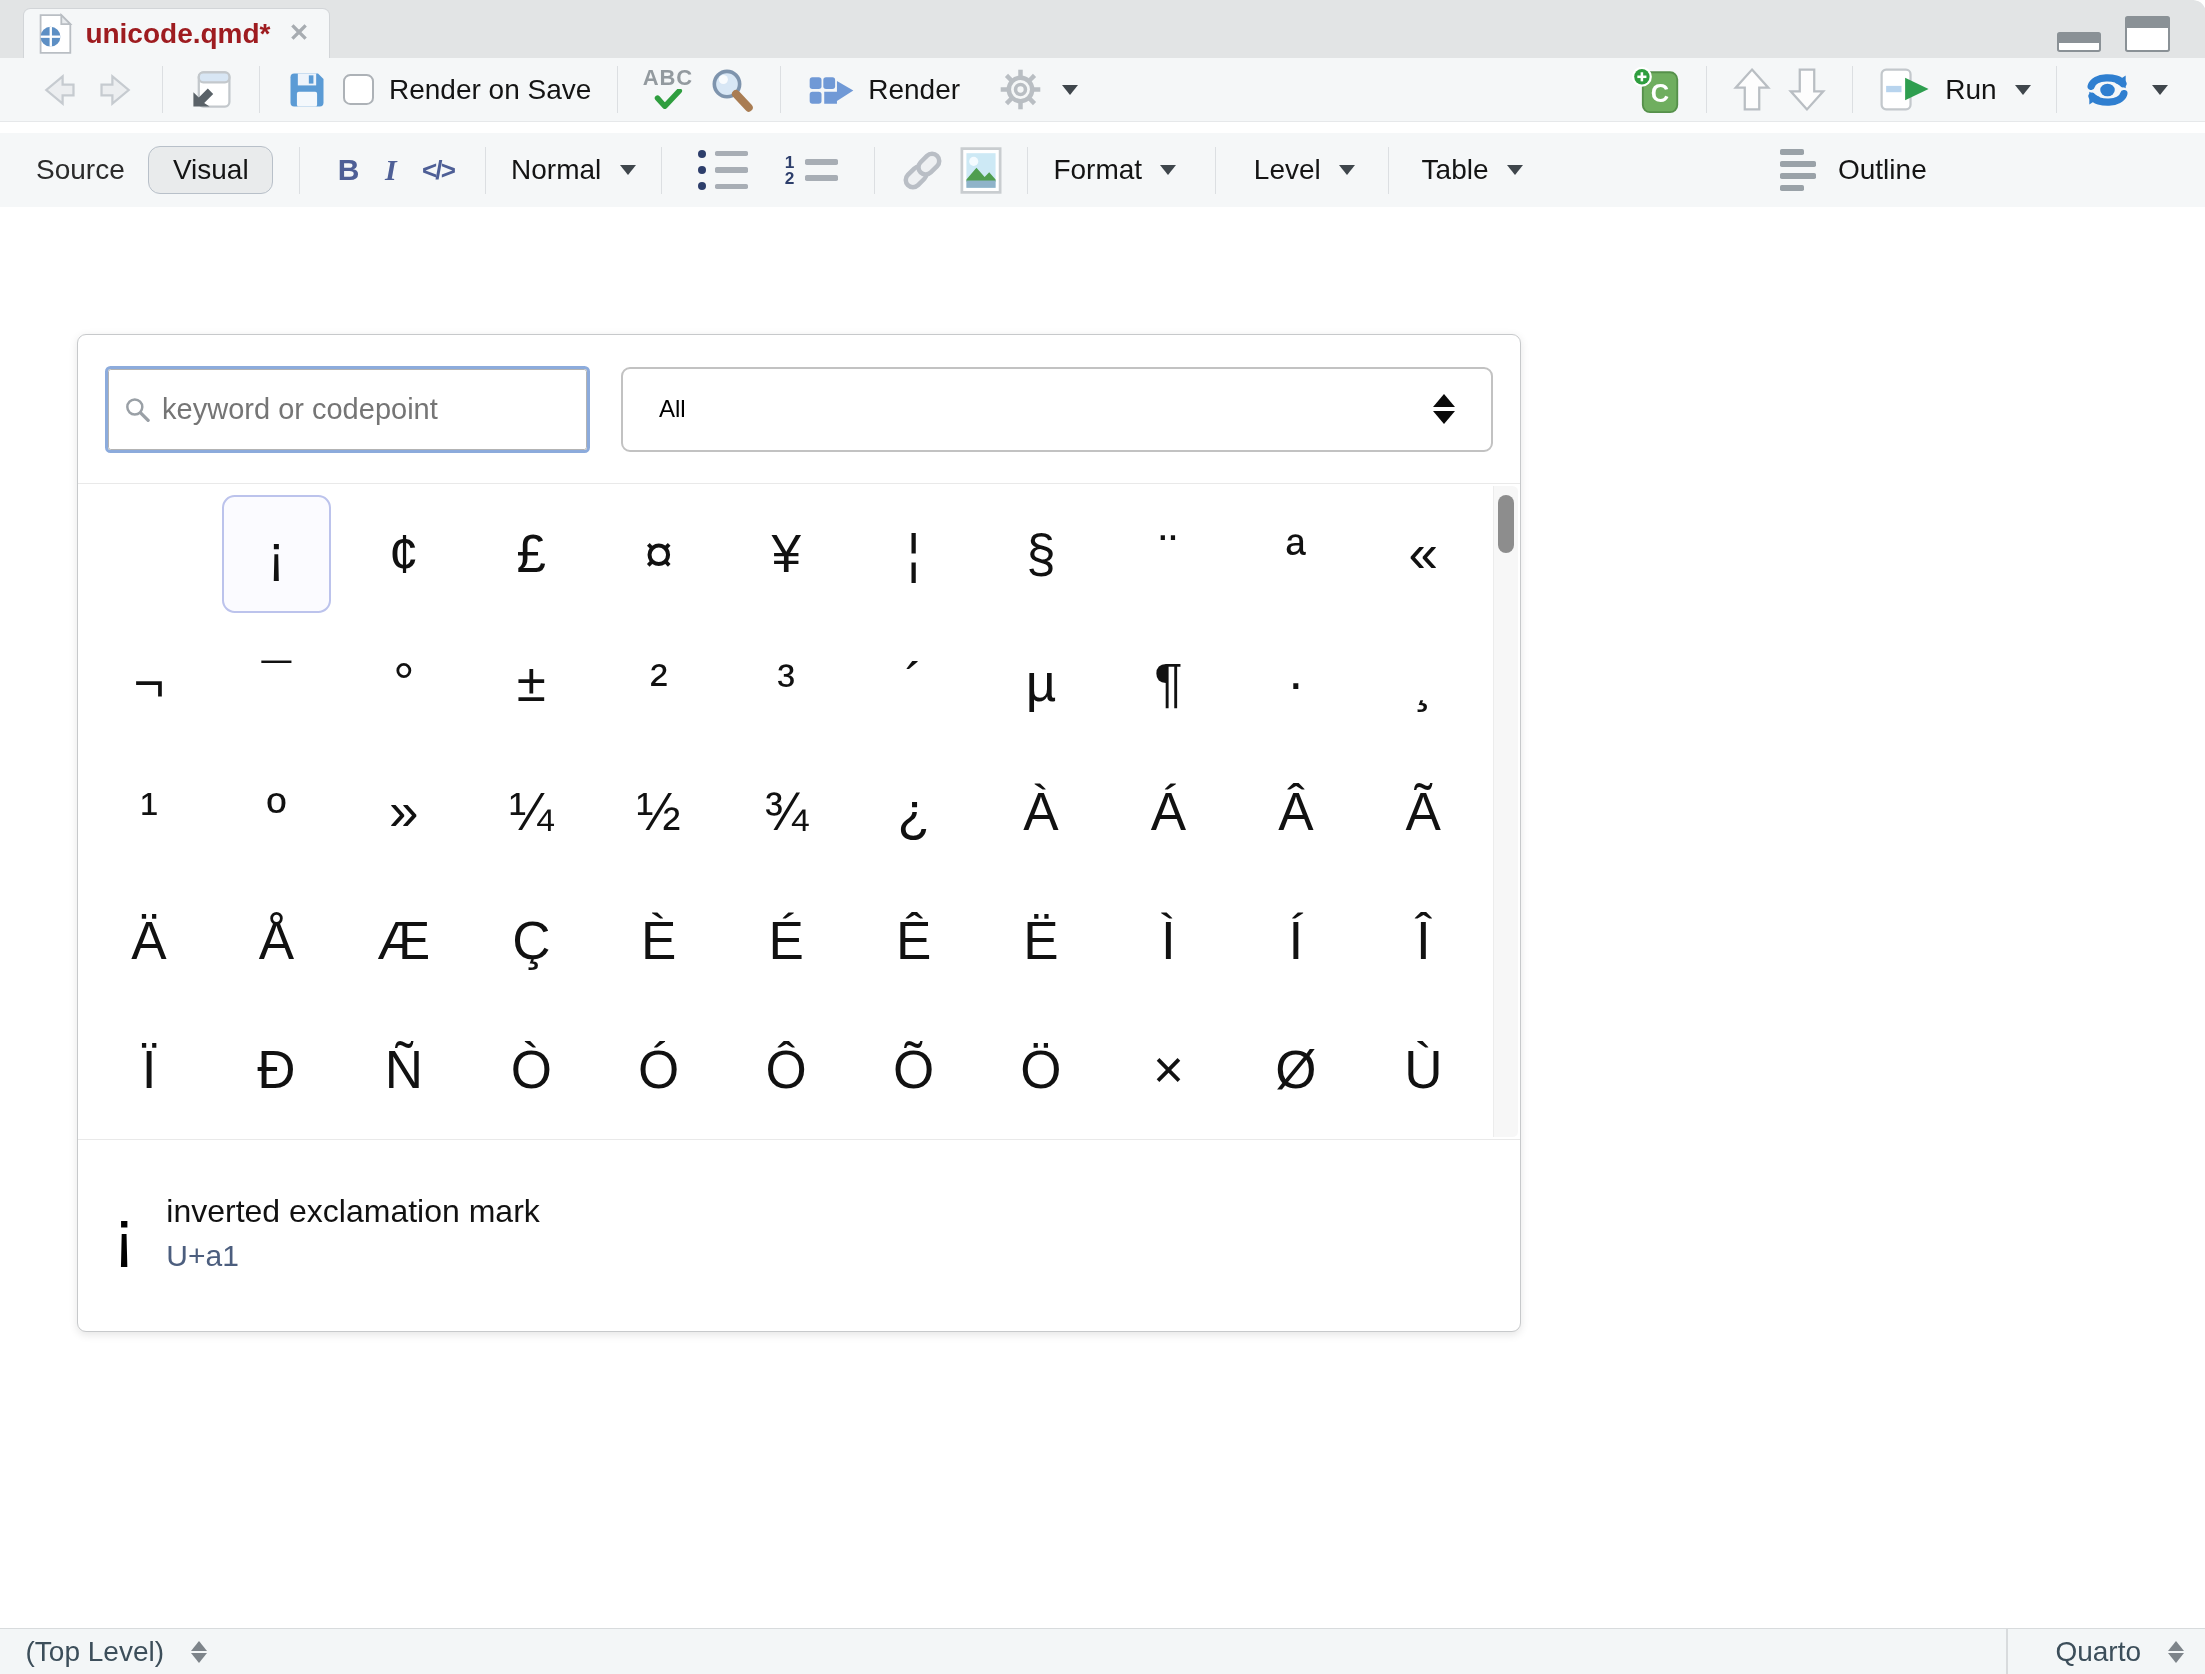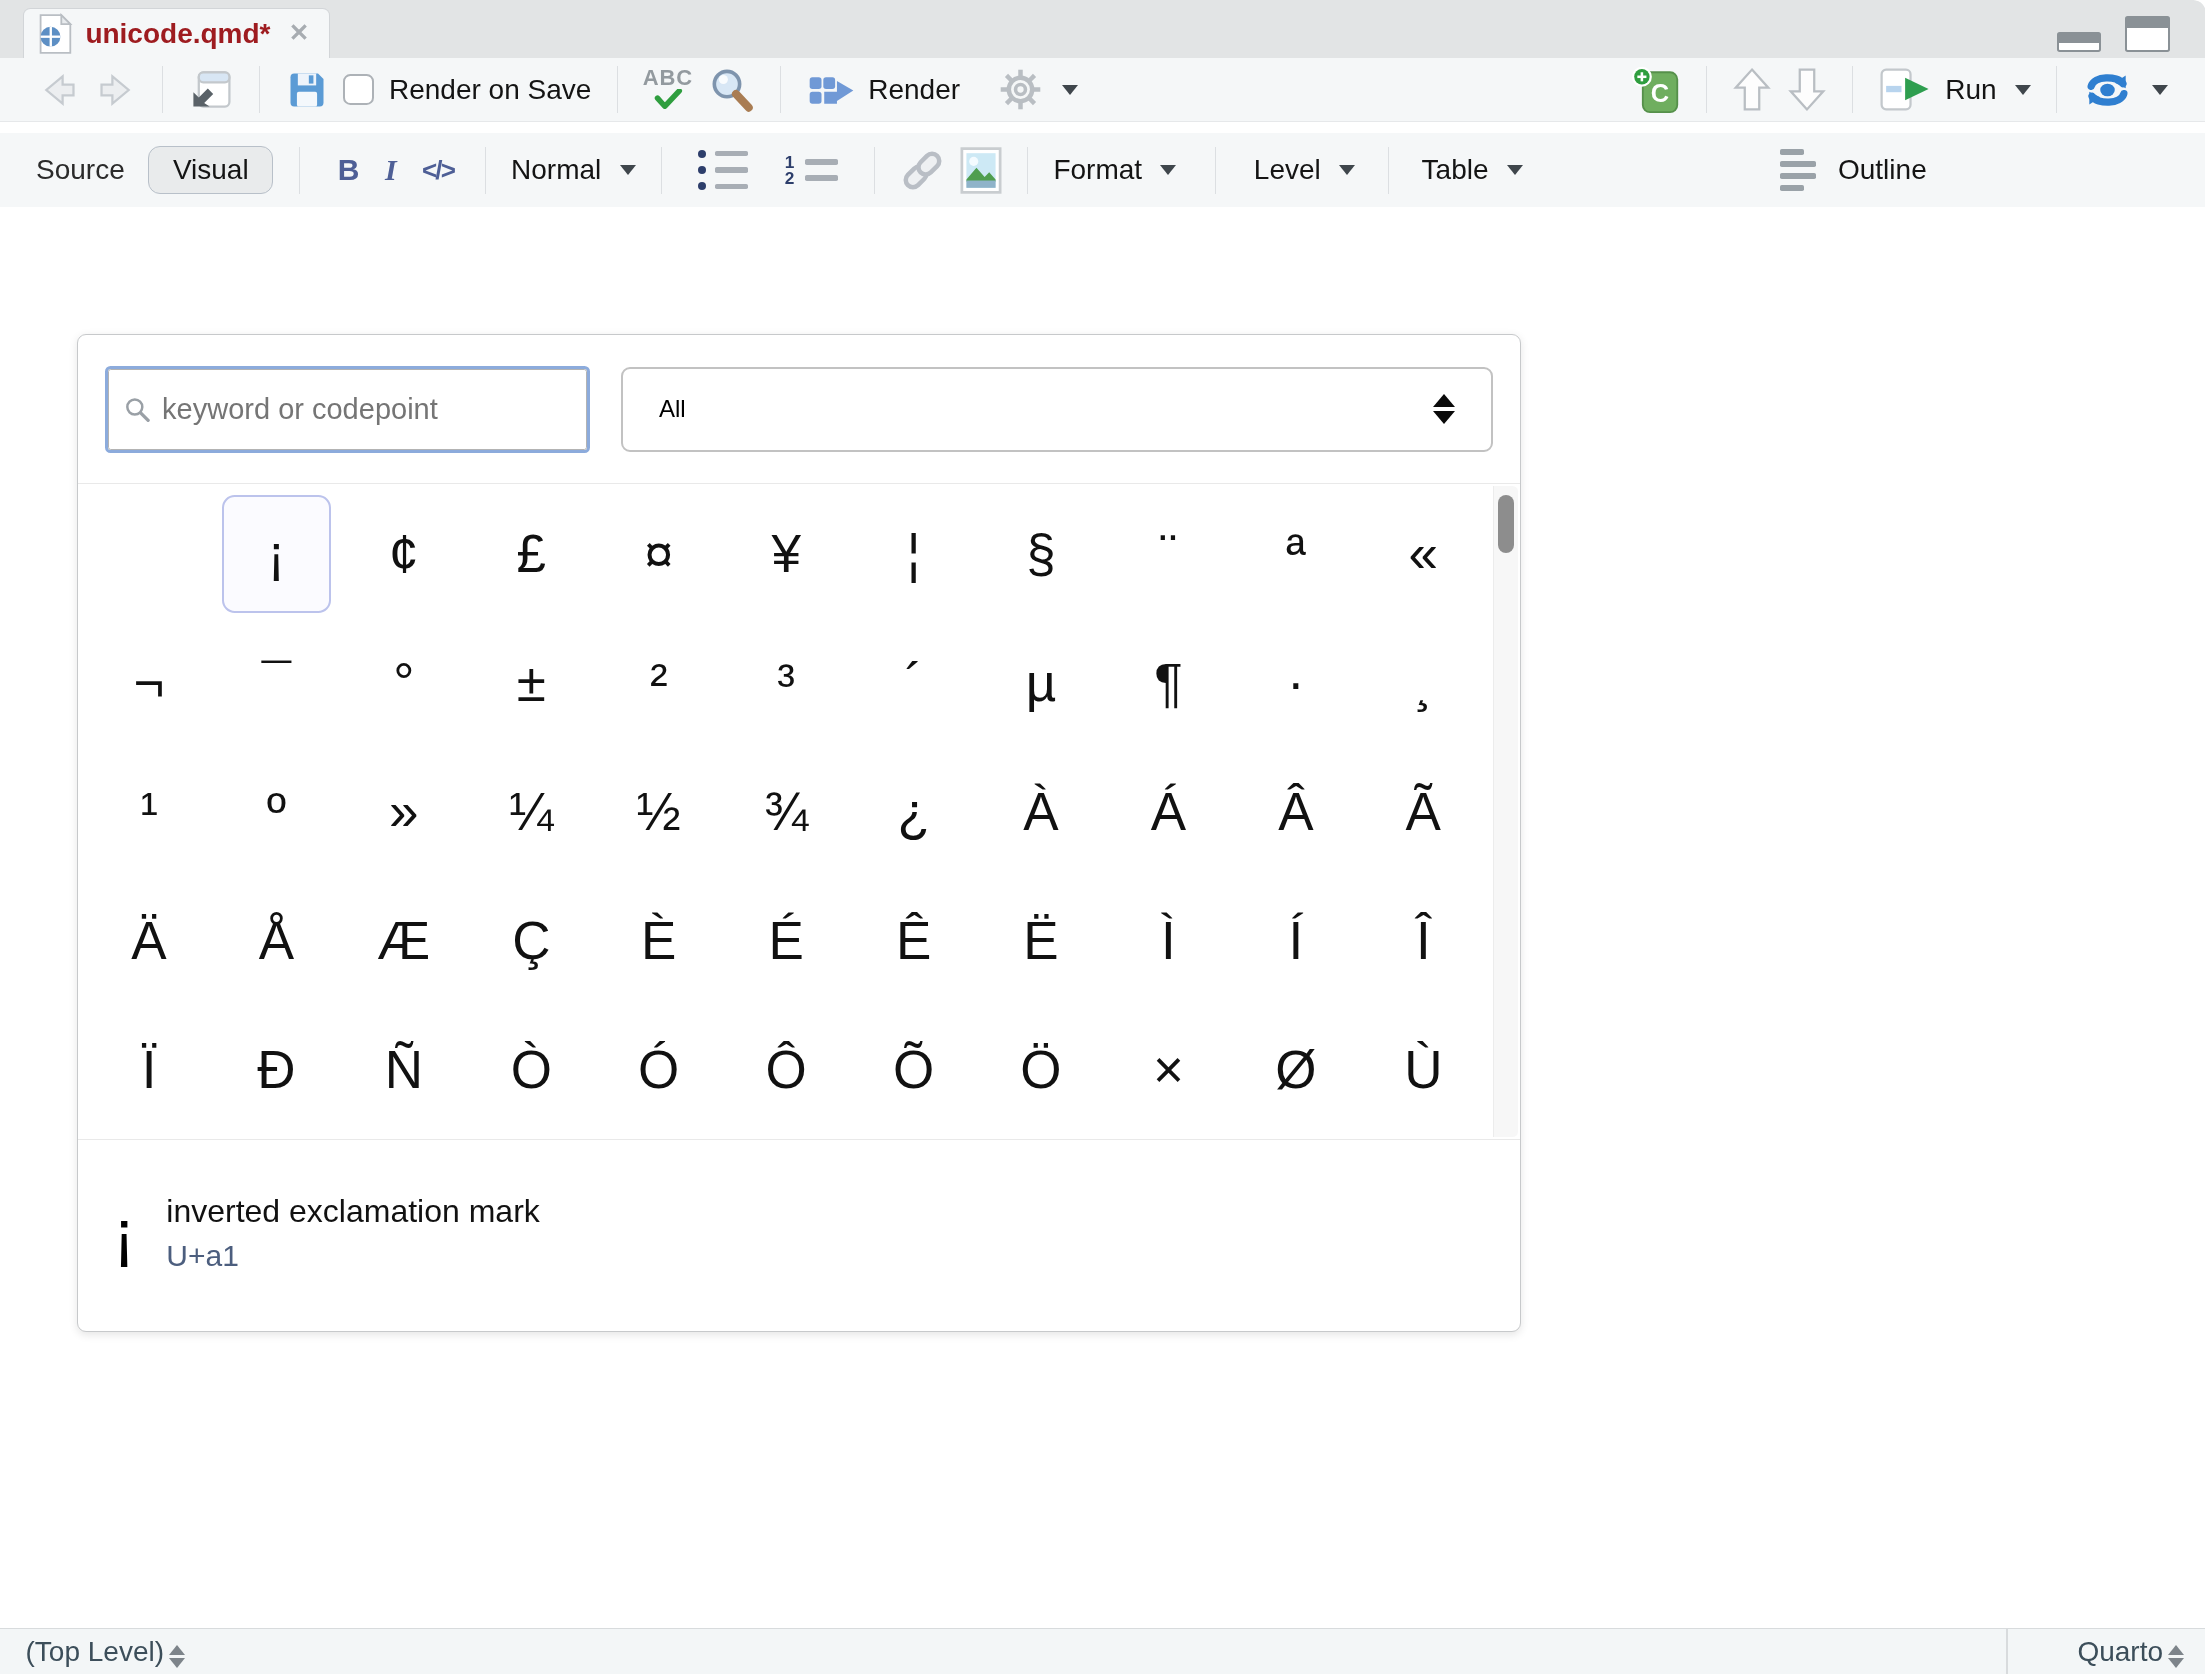--- a/index.html
+++ b/index.html
@@ -87,21 +87,21 @@
   .picker-preview{height:185px;display:flex;align-items:center;padding:0 16.4px 0 35px;gap:31px;}
   .preview-glyph{font-size:67px;color:#000;line-height:1;flex:none;}
   .preview-texts{display:flex;flex-direction:column;gap:9px;}
   .preview-name{font-size:32px;color:#111;}
   .preview-code{font-size:30px;color:var(--codepoint-text,#4c5e7e);}
   
   .statusbar{
     position:absolute;left:0;bottom:0;width:100%;height:47px;background:#f3f6f7;
     border-top:1.8px solid #d8dbdd;display:flex;align-items:center;padding:0 0 0 25.5px;
   }
-  .status-left,.status-right{display:flex;align-items:flex-end;gap:5px;}
+  .status-left,.status-right{display:flex;align-items:center;gap:27px;}
   .status-label{font-size:28px;color:#3c4e5a;}
   .status-arrows{display:flex;flex-direction:column;gap:2.7px;align-items:center;}
   .status-arrows .u{width:0;height:0;border-left:8.2px solid transparent;border-right:8.2px solid transparent;border-bottom:10px solid #7d848a;}
   .status-arrows .d{width:0;height:0;border-left:8.2px solid transparent;border-right:8.2px solid transparent;border-top:10px solid #7d848a;}
   .status-div{width:1.8px;height:47px;background:#d8dbdd;margin-left:auto;}
   .status-right{padding:0 22px;min-width:198px;justify-content:flex-end;}
   svg{display:block;}
 </style>
 </head>
 <body>

